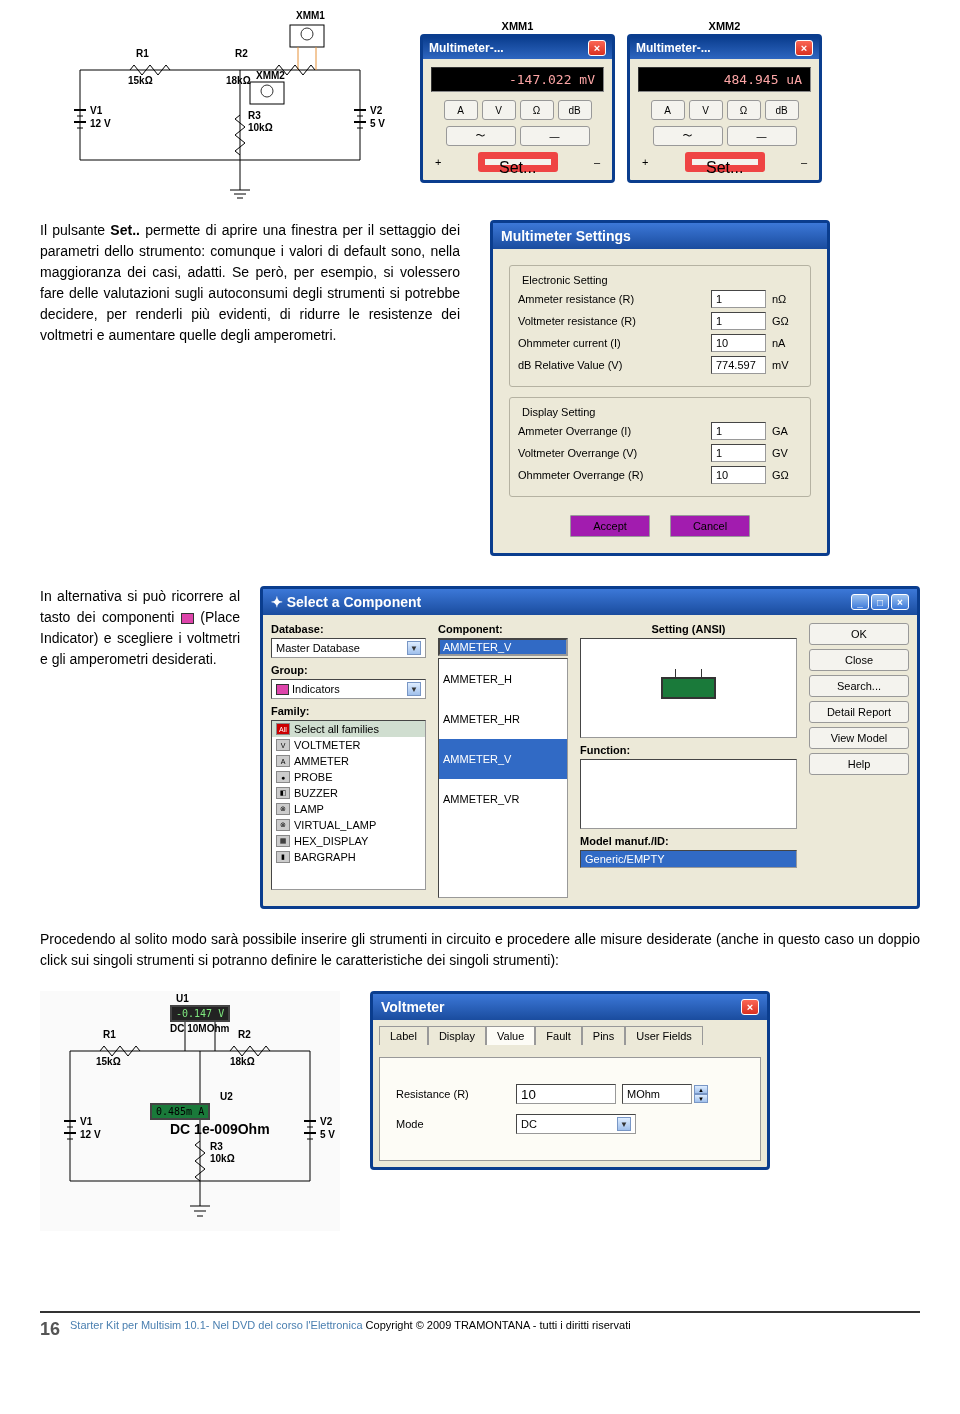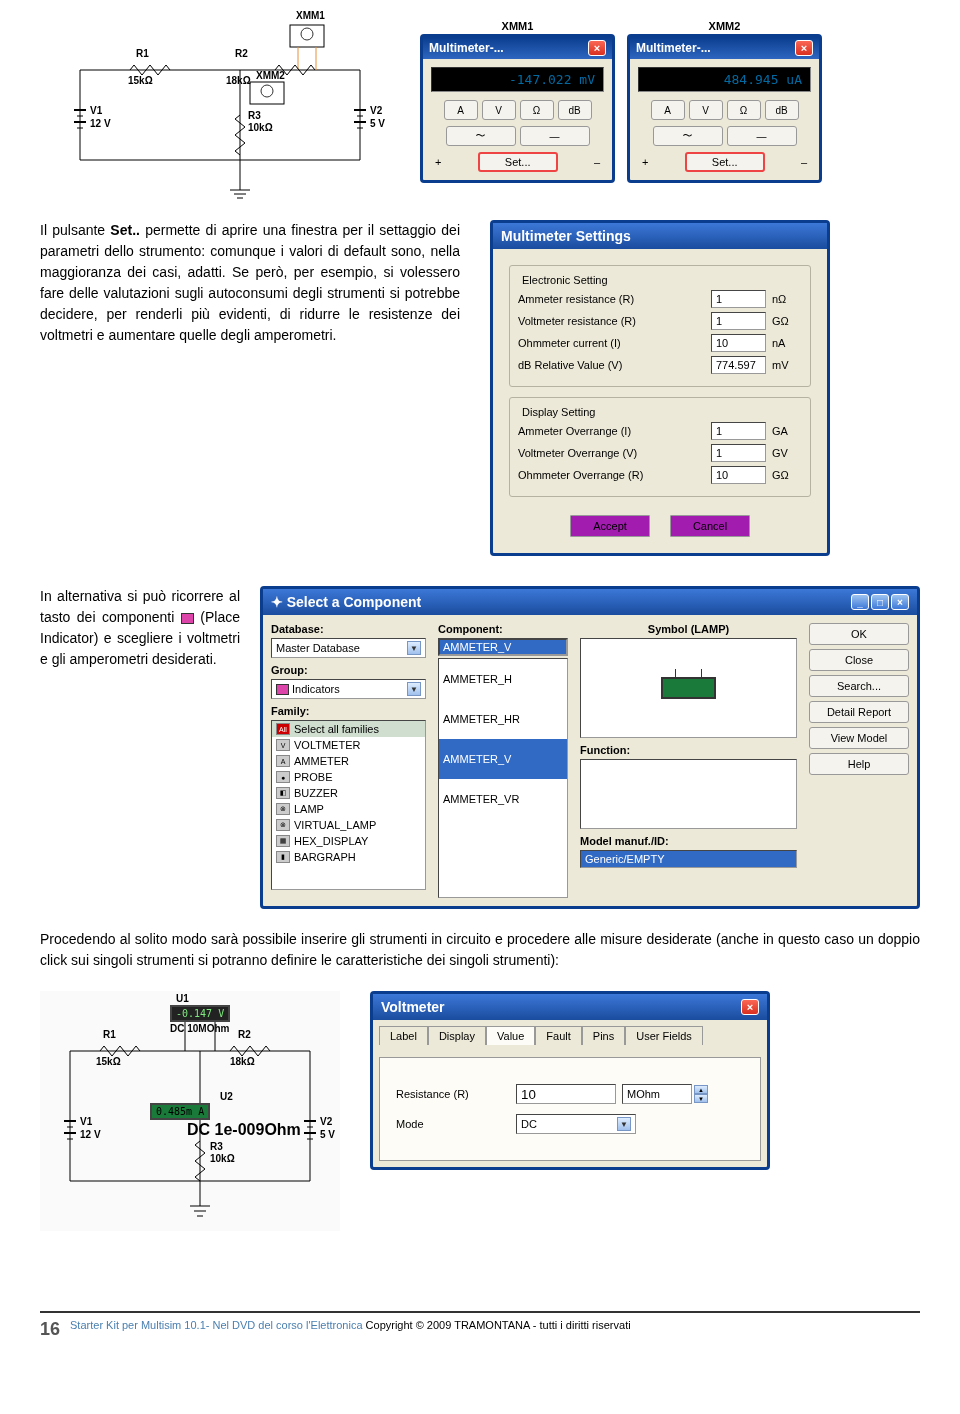--- a/index.html
+++ b/index.html
@@ -9,25 +9,25 @@
   
   .top-section { display: flex; gap: 20px; margin-bottom: 20px; }
   .circuit-diagram { width: 360px; height: 180px; position: relative; }
   .circuit-label { position: absolute; font-size: 10px; font-weight: bold; }
   
   .meters-top { display: flex; gap: 12px; }
   .meter-widget { width: 195px; border: 3px solid #0a3d8e; border-radius: 4px; background: #ece9d8; }
   .meter-title { background: linear-gradient(to bottom, #0a3d8e, #2e66c0); color: #fff; padding: 3px 6px; font-weight: bold; font-size: 12px; display: flex; justify-content: space-between; align-items: center; }
   .close-x { width: 18px; height: 16px; background: linear-gradient(#fb6755, #d93020); border: 1px solid #fff; border-radius: 3px; display: flex; align-items: center; justify-content: center; color: #fff; font-size: 11px; font-weight: bold; }
   .meter-body { padding: 8px; }
-  .meter-display { background: #000; color: #0369a1; border: 1px inset #888; padding: 4px 8px; text-align: right; font-family: monospace; font-size: 13px; margin-bottom: 8px; }
+  .meter-display { background: #000; color: #fca5a5; border: 1px inset #888; padding: 4px 8px; text-align: right; font-family: monospace; font-size: 13px; margin-bottom: 8px; }
   .meter-btnrow { display: flex; gap: 4px; justify-content: center; margin-bottom: 6px; }
   .meter-btn { width: 34px; height: 20px; background: #f4f3ee; border: 1px solid #999; border-radius: 3px; font-size: 10px; display: flex; align-items: center; justify-content: center; }
   .meter-footer { display: flex; align-items: center; justify-content: space-between; padding: 0 4px; font-size: 11px; }
-  .set-btn { width: 80px; height: 20px; background: #f4f3ee; border: 2px solid #ef4444; border-radius: 3px; font-size: 11px; }
+  .set-btn { width: 80px; height: 20px; background: #f4f3ee; border: 7px solid #ef4444; border-radius: 3px; font-size: 16px; }
   .meter-label-top { text-align: center; font-weight: bold; font-size: 11px; margin-bottom: 2px; }
   
   
   .mid-section { display: flex; gap: 30px; margin-bottom: 30px; }
   .text-col { width: 420px; font-size: 14px; line-height: 1.5; text-align: justify; }
   .settings-panel { width: 340px; border: 3px solid #0a3d8e; border-radius: 4px; background: #ece9d8; font-size: 11px; }
   .settings-title { background: linear-gradient(to bottom, #3c78d8, #1a4c9e); color: #fff; padding: 5px 8px; font-weight: bold; font-size: 14px; }
   .settings-body { padding: 16px; }
   .fieldset { border: 1px solid #b5b2a2; border-radius: 3px; padding: 8px; margin-bottom: 10px; }
   .fieldset-title { font-size: 11px; margin-bottom: 6px; margin-top: -14px; background: #ece9d8; display: inline; padding: 0 4px; }
@@ -342,21 +342,21 @@
               <div class="text-input-highlighted">AMMETER_V</div>
             </div>
           <div class="comp-list" style="height:240px; margin-top:2px;">
             <div class="comp-item">AMMETER_H</div>
             <div class="comp-item">AMMETER_HR</div>
             <div class="comp-item selected">AMMETER_V</div>
             <div class="comp-item">AMMETER_VR</div>
           </div>
         </div>
         <div class="comp-col3">
-          <div class="comp-label" style="text-align:center">Symbol (LAMP)</div>
+          <div class="comp-label" style="text-align:center">Setting (ANSI)</div>
           <div class="symbol-panel">
             <div class="sym-ammeter">
               <div class="sym-lead" style="left:12px"></div>
               <div class="sym-lead" style="right:12px"></div>
             </div>
           </div>
           <div class="comp-label">Function:</div>
           <div style="height:70px; background:#fff; border:1px inset #999; margin-bottom:6px;"></div>
           <div class="comp-label">Model manuf./ID:</div>
           <div class="model-id-box">Generic/EMPTY</div>
@@ -405,21 +405,21 @@
         <line x1="267" y1="148" x2="273" y2="148" stroke="#000"></line>
 
         <line x1="145" y1="30" x2="145" y2="60" stroke="#000"></line>
         <line x1="175" y1="30" x2="175" y2="60" stroke="#000"></line>
       </svg>
       <div style="position:absolute; left:136px; top:2px; font-size:10px; font-weight:bold;">U1</div>
       <div class="u-meter" style="position:absolute; left:130px; top:14px;"><span>-0.147</span> V</div>
       <div style="position:absolute; left:130px; top:32px; font-size:10px; font-weight:bold;">DC  10MOhm</div>
       <div style="position:absolute; left:180px; top:100px; font-size:10px; font-weight:bold;">U2</div>
       <div class="u-meter green" style="position:absolute; left:110px; top:112px;"><span>0.485m</span> A</div>
-      <div style="position:absolute; left:130px; top:130px; font-size:16px; font-weight:bold;margin-left:17px;">DC  1e-009Ohm</div>
+      <div style="position:absolute; left:130px; top:130px; font-size:14px; font-weight:bold;">DC  1e-009Ohm</div>
       <span class="circuit-label" style="left:63px; top:38px;">R1</span>
       <span class="circuit-label" style="left:56px; top:65px;">15kΩ</span>
       <span class="circuit-label" style="left:198px; top:38px;">R2</span>
       <span class="circuit-label" style="left:190px; top:65px;">18kΩ</span>
       <span class="circuit-label" style="left:170px; top:150px;">R3</span>
       <span class="circuit-label" style="left:170px; top:162px;">10kΩ</span>
       <span class="circuit-label" style="left:40px; top:125px;">V1</span>
       <span class="circuit-label" style="left:40px; top:138px;">12 V</span>
       <span class="circuit-label" style="left:280px; top:125px;">V2</span>
       <span class="circuit-label" style="left:280px; top:138px;">5 V</span>

